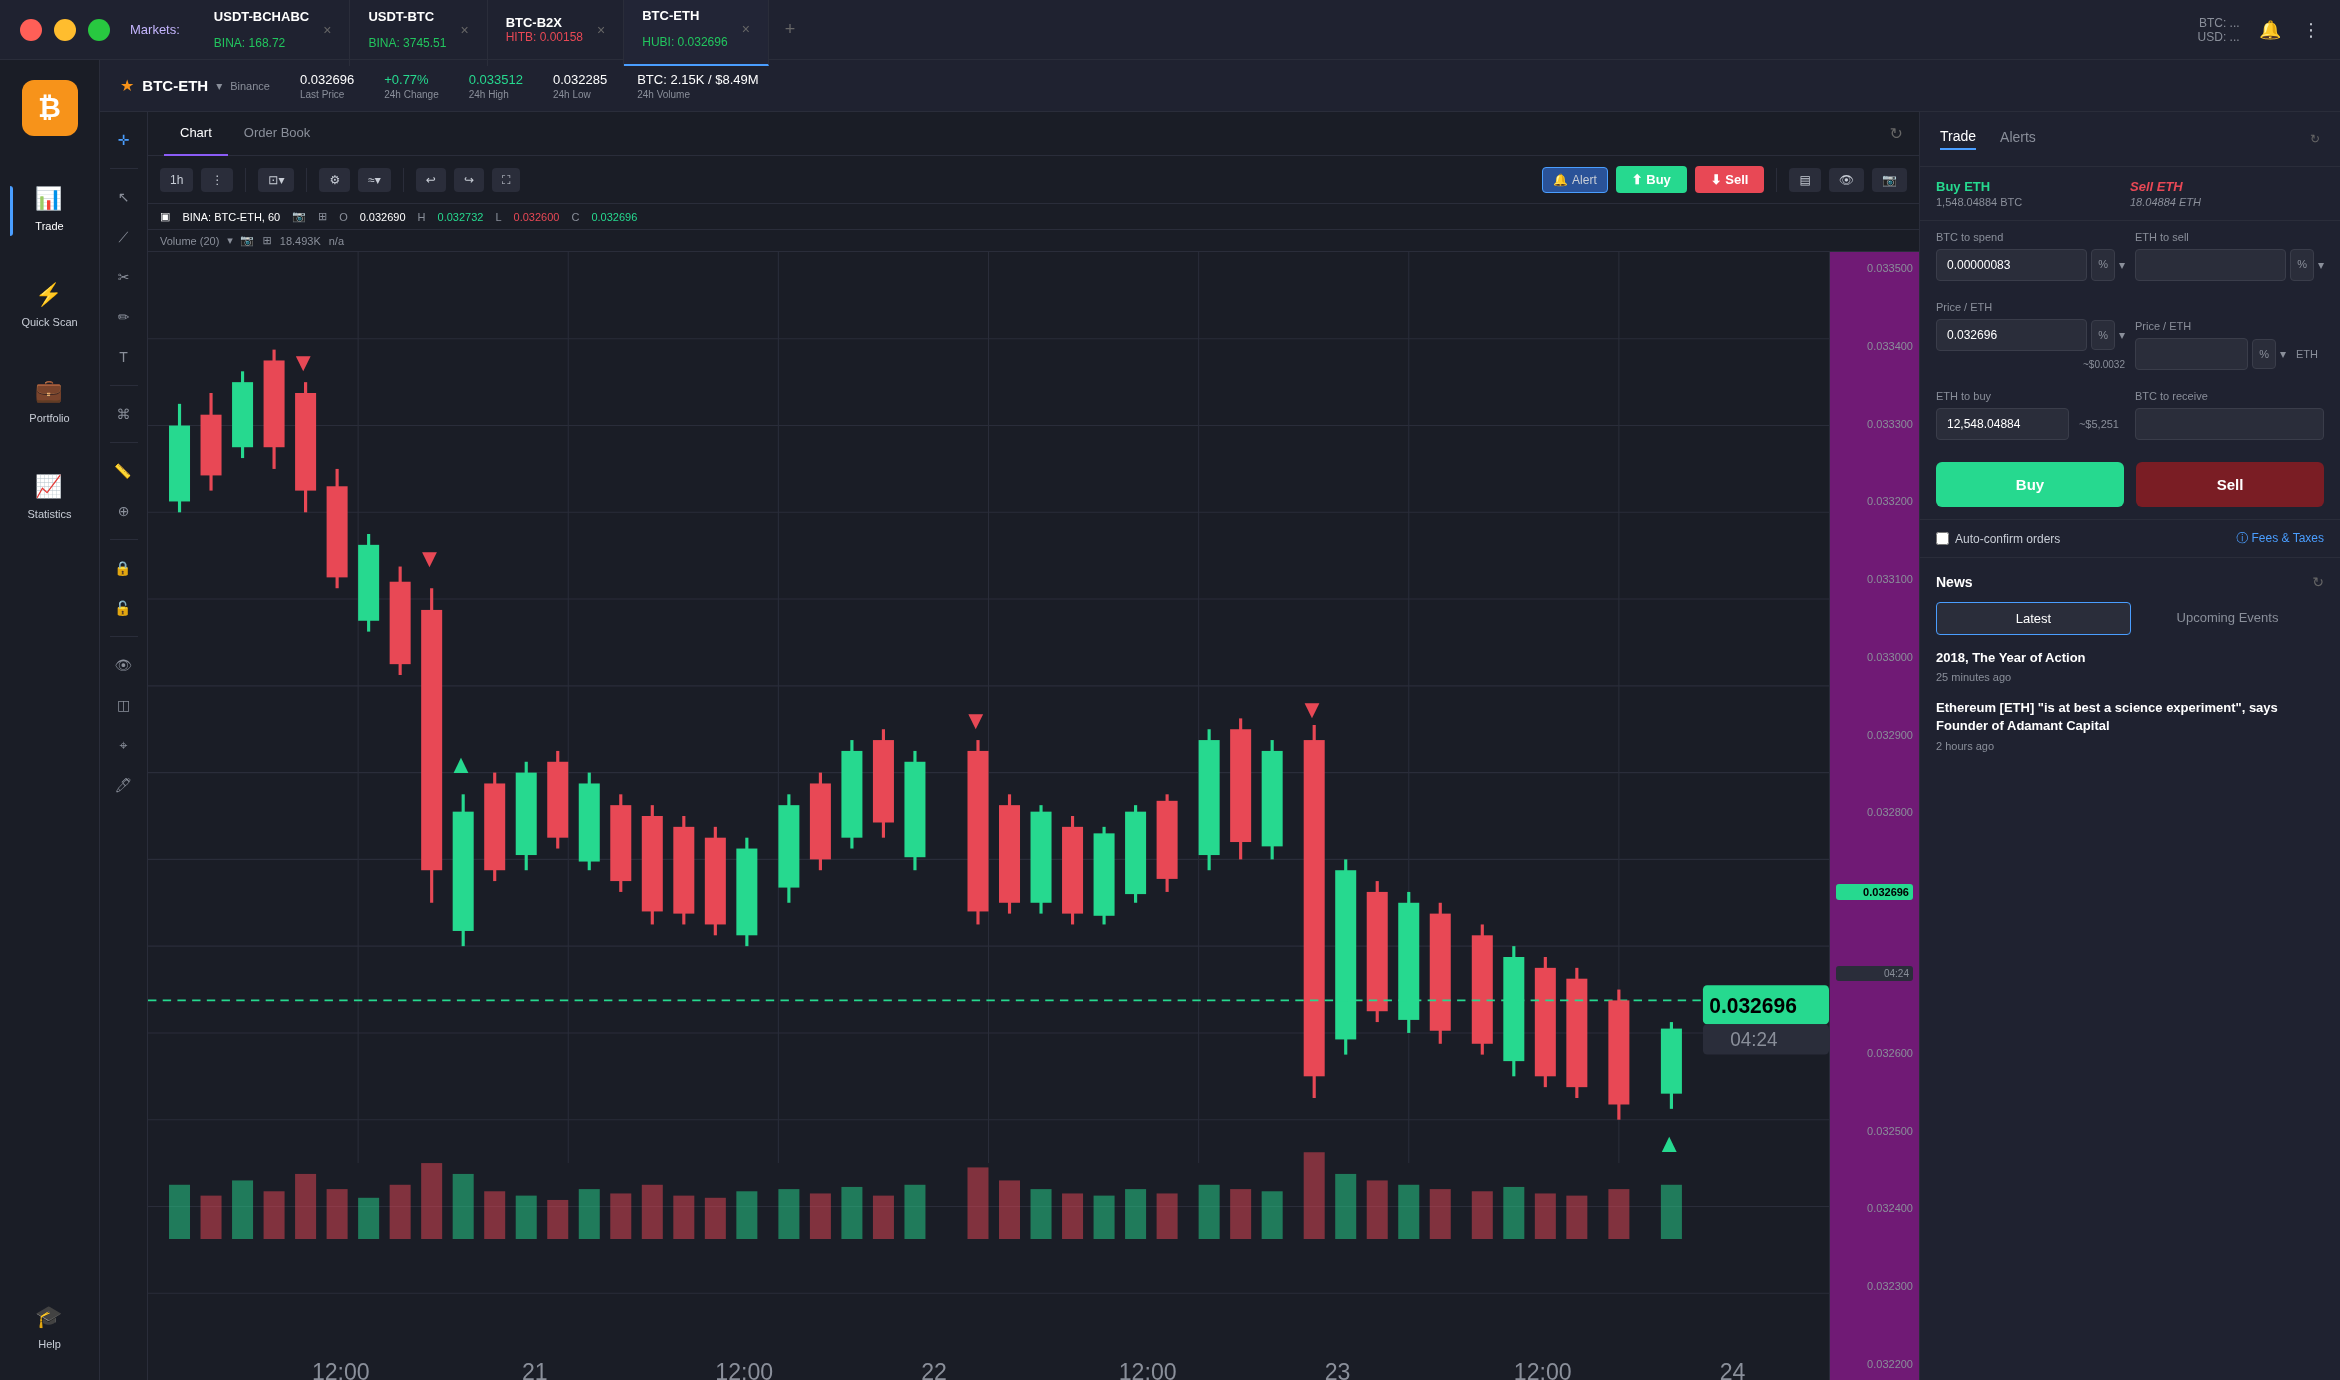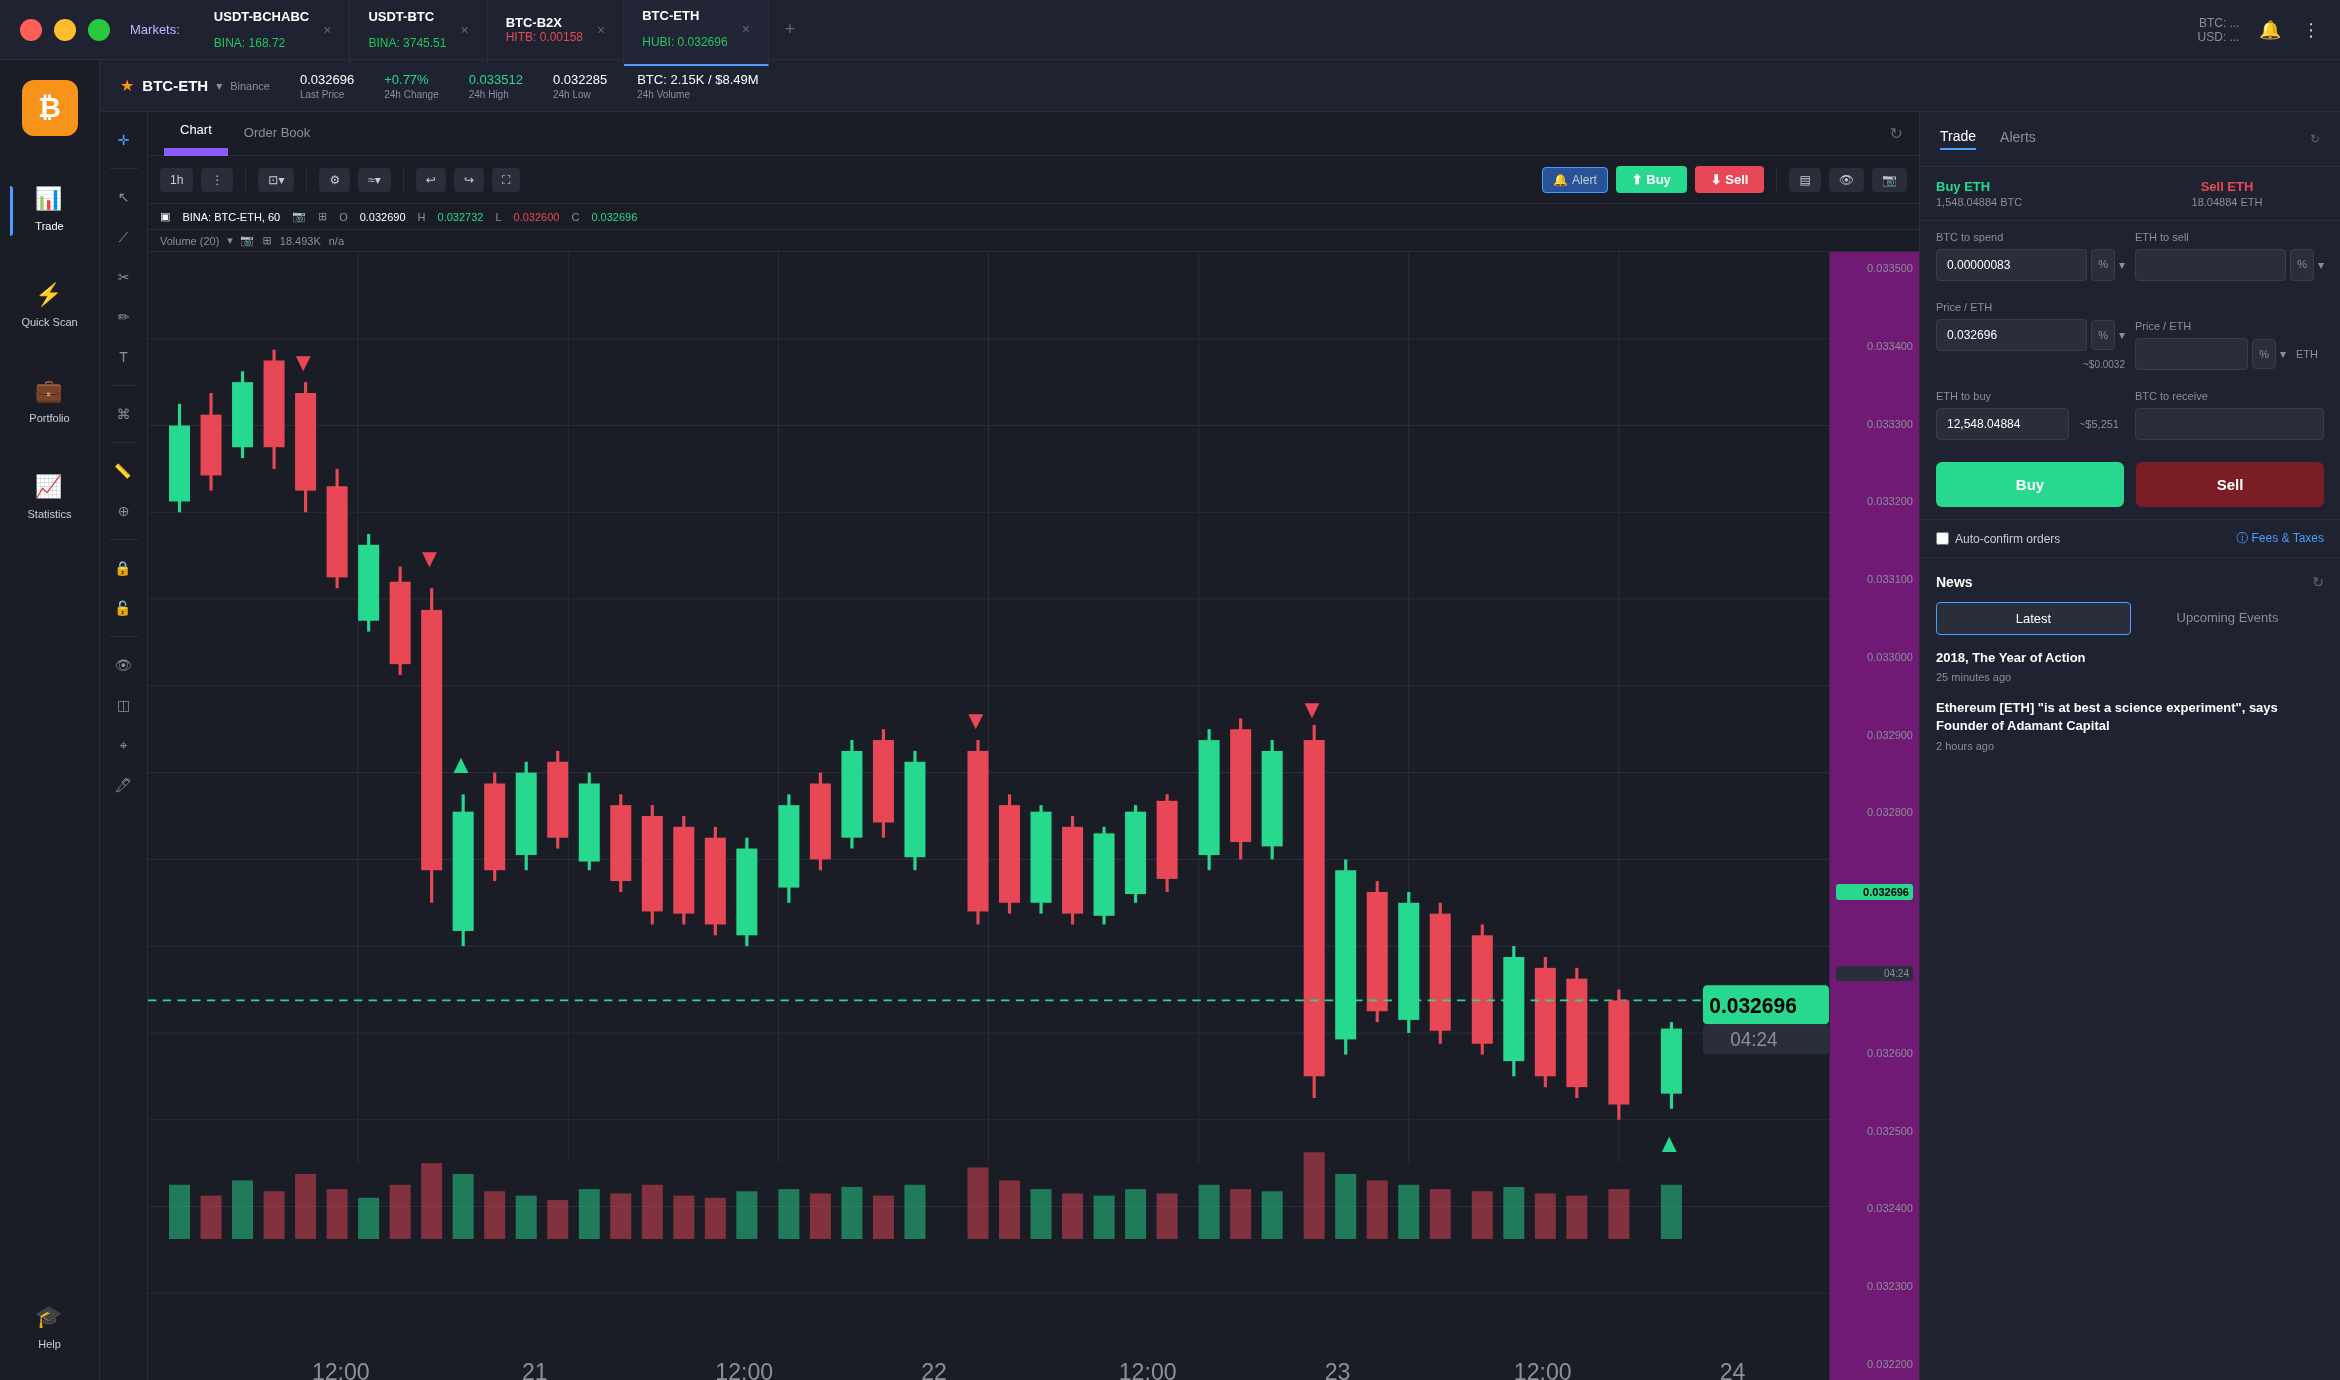--- a/index.html
+++ b/index.html
@@ -200,21 +200,21 @@
       height: 44px;
       display: flex;
       align-items: center;
       cursor: pointer;
       font-size: 13px;
       color: #8a8f9a;
       border-bottom: 2px solid transparent;
     }
     .chart-tab.active {
       color: #fff;
-      border-bottom: 8px solid #8b5cf6;
+      border-bottom: 2px solid #8b5cf6;
     }
     .chart-refresh { margin-left: auto; color: #666; cursor: pointer; font-size: 16px; }
 
     
     .chart-toolbar {
       display: flex;
       align-items: center;
       height: 48px;
       padding: 0 12px;
       border-bottom: 1px solid #2a2d3a;
@@ -378,21 +378,21 @@
       -webkit-appearance: none;
     }
 
     
     .bs-header {
       display: flex;
       padding: 12px 16px;
       border-bottom: 1px solid #2a2d3a;
     }
     .bs-buy { flex: 1; }
-    .bs-sell { flex: 1; text-align: center; }
+    .bs-sell { flex: 1; text-align: left; font-style: italic; }
     .bs-title-buy { color: #26d98f; font-size: 13px; font-weight: 600; }
     .bs-title-sell { color: #e84855; font-size: 13px; font-weight: 600; }
     .bs-subtitle { color: #8a8f9a; font-size: 11px; margin-top: 2px; }
 
     
     .form-row {
       display: flex;
       padding: 10px 16px;
       gap: 10px;
       align-items: flex-end;

